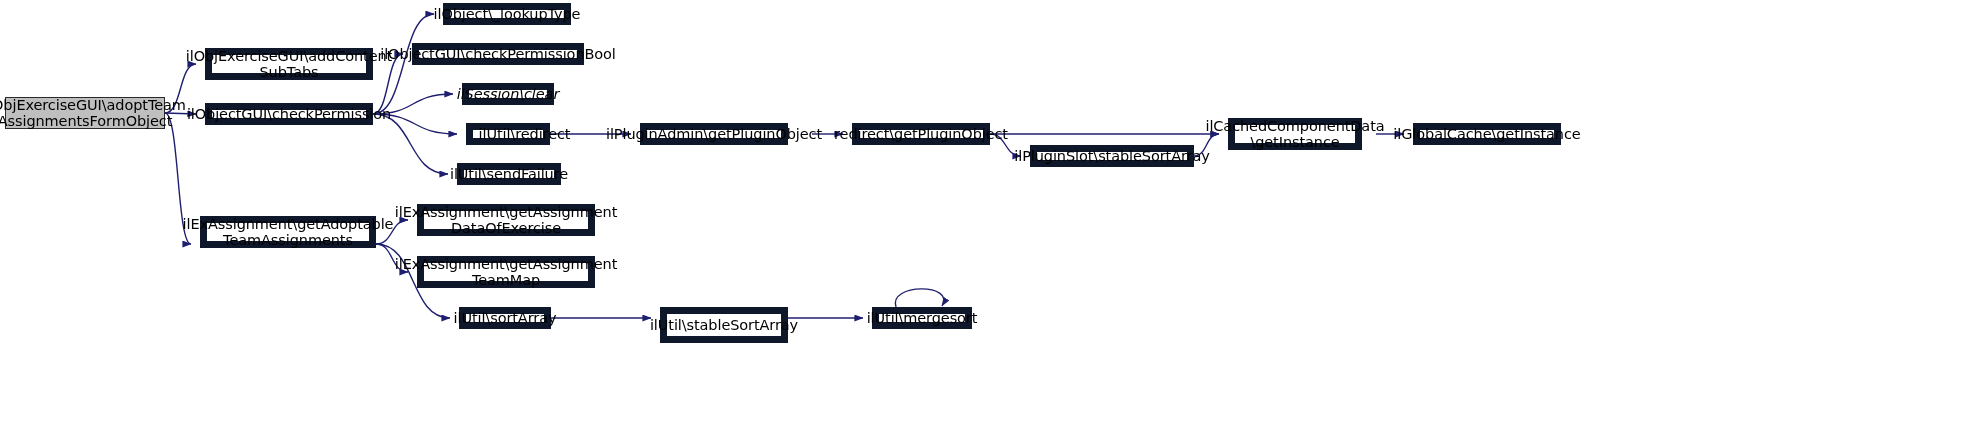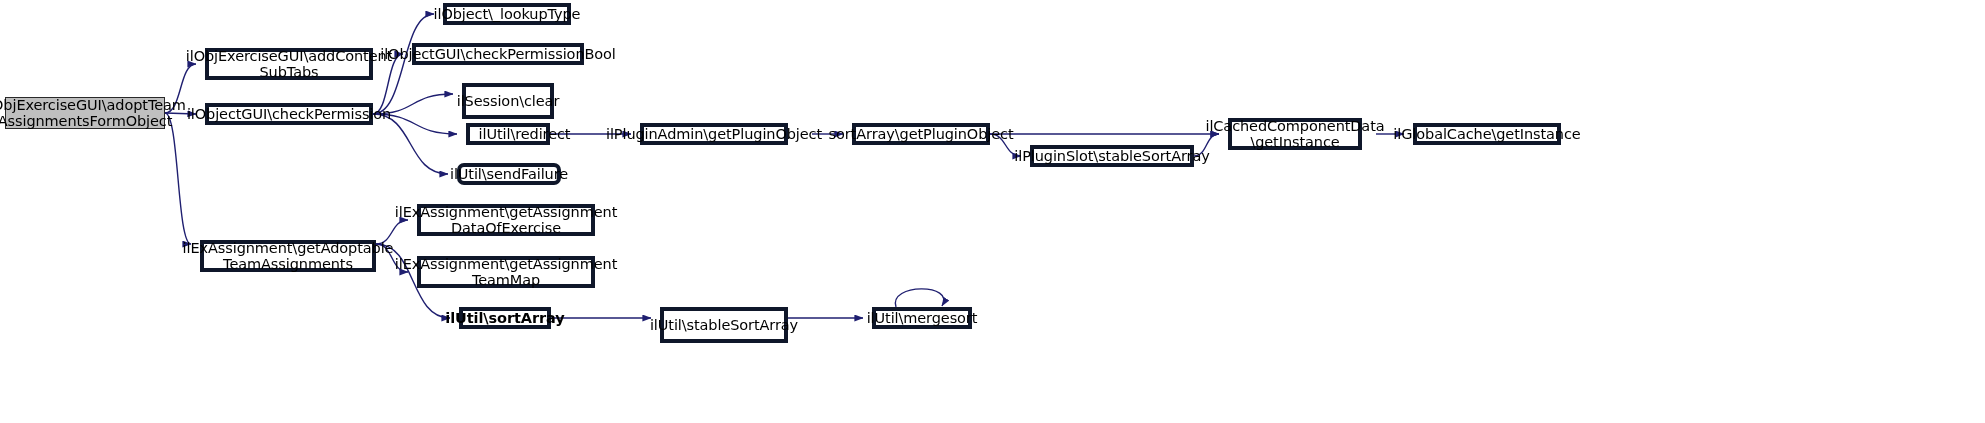--- a/index.html
+++ b/index.html
@@ -20,21 +20,21 @@
     position: absolute;
     left: 0;
     top: 0;
     width: 1985px;
     height: 423px;
     pointer-events: none;
   }
   .node {
     position: absolute;
     box-sizing: border-box;
-    border: 4px solid #0f172a;
+    border: 7px solid #0f172a;
     background: #ffffff;
     color: #000000;
     font-size: 14.5px;
     line-height: 1.12;
     display: flex;
     align-items: center;
     justify-content: center;
     text-align: center;
     white-space: pre-line;
     letter-spacing: -0.1px;
@@ -79,34 +79,34 @@
         <path d="M 896 307 C 888 283, 956 283, 942 306" marker-end="url(#arrowhead)"></path>
       </g>
   </svg>
 
   <div id="nodes">
       <div class="node root" style="left: 5px; top: 97px; width: 160px; height: 32px;">ilObjExerciseGUI\adoptTeam
 AssignmentsFormObject</div>
       <div class="node" style="left: 205px; top: 48px; width: 168px; height: 32px;">ilObjExerciseGUI\addContent
 SubTabs</div>
       <div class="node" style="left: 205px; top: 103px; width: 168px; height: 22px;">ilObjectGUI\checkPermission</div>
-      <div class="node" style="left: 200px; top: 240px; width: 176px; height: 32px;">ilExAssignment\getAdoptable
+      <div class="node" style="left: 200px; top: 216px; width: 176px; height: 32px;">ilExAssignment\getAdoptable
 TeamAssignments</div>
       <div class="node" style="left: 443px; top: 3px; width: 128px; height: 22px;">ilObject\_lookupType</div>
       <div class="node" style="left: 412px; top: 43px; width: 172px; height: 22px;">ilObjectGUI\checkPermissionBool</div>
-      <div class="node" style="left: 462px; top: 83px; width: 92px; height: 36px;">ilSession\clear</div>
+      <div class="node" style="left: 462px; top: 83px; width: 92px; height: 22px; font-style: italic;">ilSession\clear</div>
       <div class="node" style="left: 466px; top: 123px; width: 84px; height: 22px; padding-left: 36px;">ilUtil\redirect</div>
-      <div class="node" style="left: 457px; top: 163px; width: 104px; height: 22px; border-radius: 7px;">ilUtil\sendFailure</div>
+      <div class="node" style="left: 457px; top: 163px; width: 104px; height: 22px;">ilUtil\sendFailure</div>
       <div class="node" style="left: 417px; top: 204px; width: 178px; height: 32px;">ilExAssignment\getAssignment
 DataOfExercise</div>
       <div class="node" style="left: 417px; top: 256px; width: 178px; height: 32px;">ilExAssignment\getAssignment
 TeamMap</div>
-      <div class="node" style="left: 459px; top: 307px; width: 92px; height: 22px; font-weight: bold;">ilUtil\sortArray</div>
+      <div class="node" style="left: 459px; top: 307px; width: 92px; height: 22px;">ilUtil\sortArray</div>
       <div class="node" style="left: 640px; top: 123px; width: 148px; height: 22px;">ilPluginAdmin\getPluginObject</div>
-      <div class="node" style="left: 852px; top: 123px; width: 138px; height: 22px;">sortArray\getPluginObject</div>
+      <div class="node" style="left: 852px; top: 123px; width: 138px; height: 22px;">redirect\getPluginObject</div>
       <div class="node" style="left: 1030px; top: 145px; width: 164px; height: 22px;">ilPluginSlot\stableSortArray</div>
       <div class="node" style="left: 1228px; top: 118px; width: 134px; height: 32px;">ilCachedComponentData
 \getInstance</div>
       <div class="node" style="left: 1413px; top: 123px; width: 148px; height: 22px; text-align: center;">ilGlobalCache\getInstance</div>
       <div class="node" style="left: 660px; top: 307px; width: 128px; height: 36px;">ilUtil\stableSortArray</div>
       <div class="node" style="left: 872px; top: 307px; width: 100px; height: 22px;">ilUtil\mergesort</div>
     </div>
 
 </div>
 

